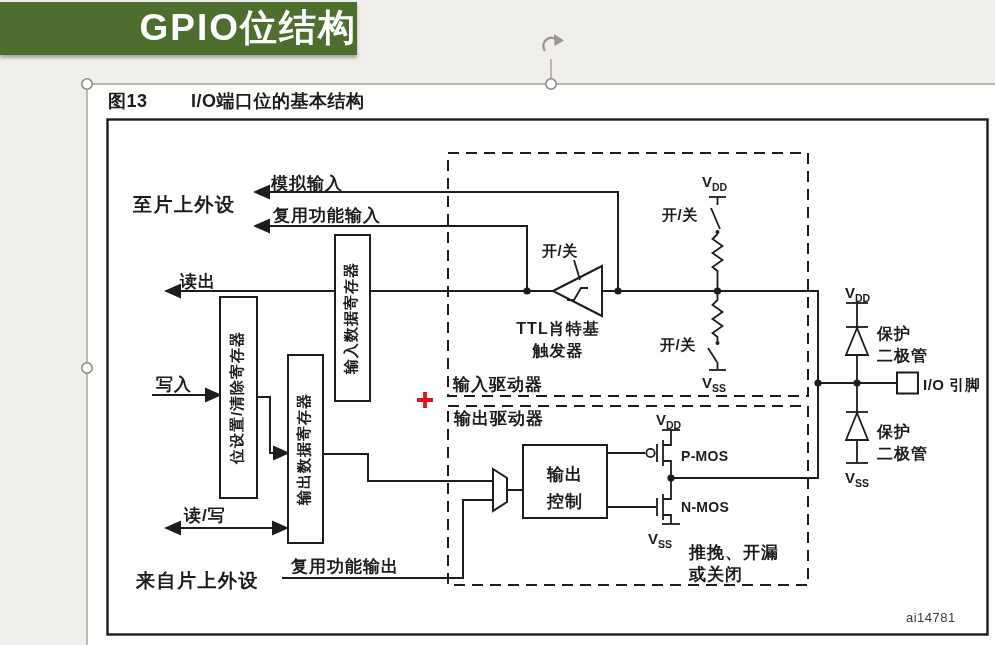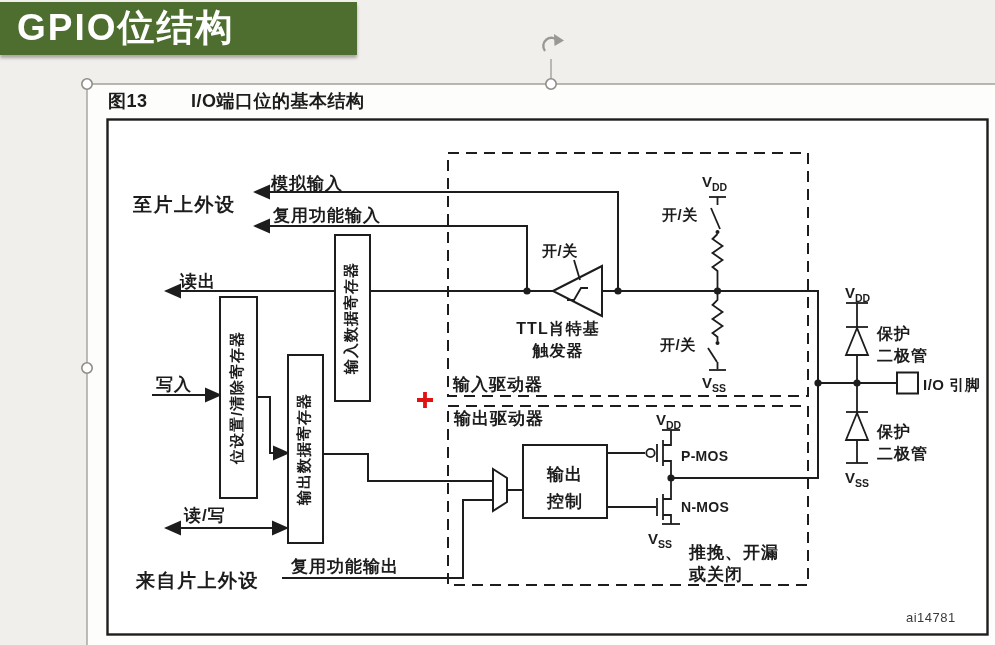--- a/index.html
+++ b/index.html
@@ -12,21 +12,21 @@
     position:absolute;left:87px;top:84px;width:908px;height:561px;
     background:#fdfdfc;
   }
   .banner{
     position:absolute;left:0;top:2px;width:357px;height:53px;
     background:#4d6e2f;
     box-shadow:0 3px 3px rgba(110,108,104,.55);
   }
   .banner span{
     display:block;color:#ffffff;font-size:37px;font-weight:bold;
-    line-height:52px;padding-left:17px;letter-spacing:2px;white-space:nowrap;
+    line-height:52px;padding-left:17px;letter-spacing:2px;white-space:nowrap;text-align:right;
   }
   svg.overlay{position:absolute;left:0;top:0;width:995px;height:645px;}
   svg text{font-family:"Liberation Sans", sans-serif;fill:#1c1c1c;}
   .lbl{font-weight:bold;font-size:17px;letter-spacing:1px;}
   .lbl-big{font-weight:bold;font-size:19px;letter-spacing:1.5px;}
   .lbl-sm{font-weight:bold;font-size:15px;letter-spacing:0.5px;}
   .lbl-latin{font-weight:bold;font-size:14px;letter-spacing:0.3px;}
   .lbl-v{font-weight:bold;font-size:15px;}
   .lbl-sub{font-weight:bold;font-size:10.5px;}
   .lbl-caption{font-weight:bold;font-size:18px;letter-spacing:0.5px;}

